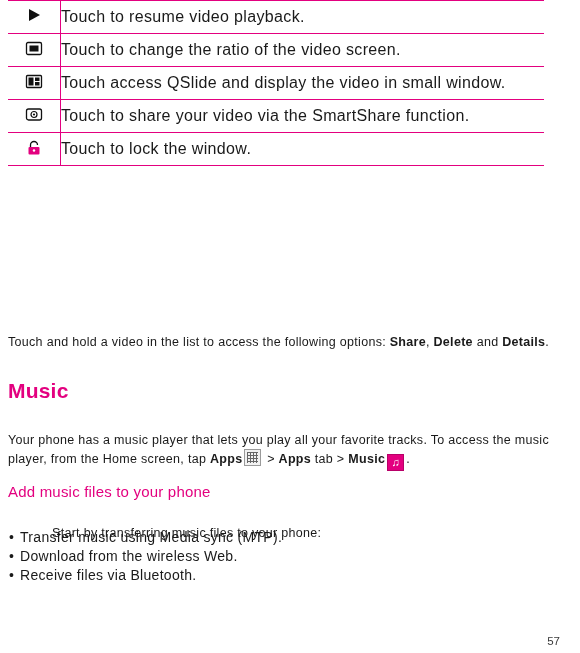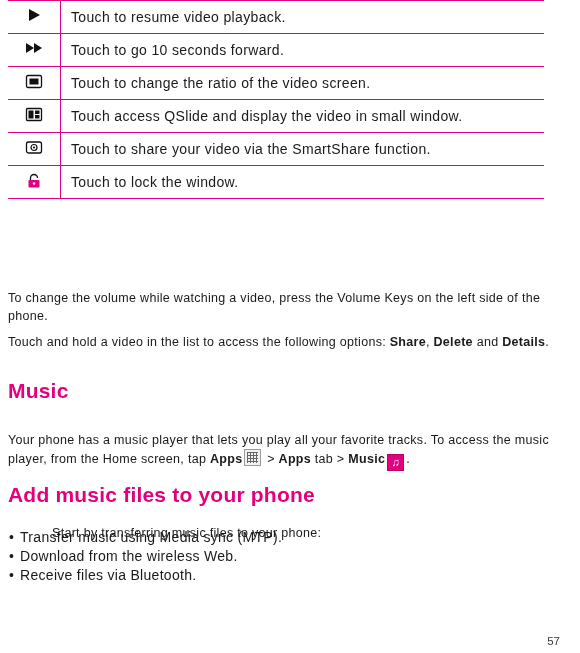--- a/index.html
+++ b/index.html
@@ -40,22 +40,21 @@
   }
   .icon-table tr:first-child td {
     border-top: 1px solid #e3007f;
   }
   td.cell-icon {
     width: 52px;
     border-right: 1px solid #e3007f;
     text-align: center;
   }
   td.cell-desc {
-    padding-left: 10px;
-    font-size: 14px;
+    font-size: 16px;
     letter-spacing: 0.35px;
     color: #1a1a1a;
     white-space: nowrap;
     margin-top: 17px;
   }
 
   .glyph {
     display: inline-block;
     width: 24px;
     height: 20px;
@@ -89,22 +88,22 @@
     letter-spacing: 0.2px;
   }
 
   .p3 { left: 8px; top: 418px; width: 545px; }
 
   h3.subsection {
     position: absolute;
     left: 8px;
     top: 483px;
     margin: 0;
-    font-size: 21px;
-    font-weight: bold;
+    font-size: 15px;
+    font-weight: normal;
     color: #e3007f;
     letter-spacing: 0.2px;
   }
 
   .p4 { left: 8px; top: 511px; width: 520px; margin-left: 44px; }
 
   ul.bullets {
     position: absolute;
     left: 8px;
     top: 528px;
@@ -178,31 +177,20 @@
         <td class="cell-icon">
           <span class="glyph">
             <svg width="20" height="16" viewBox="0 0 20 16">
                 <polygon points="5,2 16,8 5,14" fill="#111"></polygon>
               </svg>
           </span>
         </td>
         <td class="cell-desc">Touch to resume video playback.</td>
       </tr>
 
-      <tr>
-        <td class="cell-icon">
-          <span class="glyph">
-            <svg width="22" height="16" viewBox="0 0 22 16">
-                <polygon points="3,3 11,8 3,13" fill="#111"></polygon>
-                <polygon points="11,3 19,8 11,13" fill="#111"></polygon>
-              </svg>
-          </span>
-        </td>
-        <td class="cell-desc">Touch to go 10 seconds forward.</td>
-      </tr>
 
 
 
       <tr>
         <td class="cell-icon">
           <span class="glyph">
             <svg width="20" height="17" viewBox="0 0 20 17">
               <rect x="2.5" y="2.5" width="15" height="12" rx="1.5" fill="none" stroke="#111" stroke-width="1.3"></rect>
               <rect x="5.5" y="5.5" width="9" height="6" fill="#111"></rect>
             </svg>
@@ -247,21 +235,20 @@
               <circle cx="10" cy="11.5" r="1.2" fill="#fff"></circle>
             </svg>
           </span>
         </td>
         <td class="cell-desc">Touch to lock the window.</td>
       </tr>
 
     </tbody>
   </table>
 
-  <p class="para p1">To change the volume while watching a video, press the Volume Keys on the left side of the phone.</p>
 
   <p class="para p2">
     <span>Touch and hold a video in the list to access the following options: </span><b>Share</b><span>, </span><b>Delete</b><span> and </span><b>Details</b><span>.</span>
   </p>
 
   <h2 class="section">Music</h2>
 
   <p class="para p3">
     <span>Your phone has a music player that lets you play all your favorite tracks. To access the music player, from the Home screen, tap </span><b>Apps</b><span class="inline-icon apps"></span><span> &gt; </span><b>Apps</b><span> tab &gt; </span><b>Music</b><span class="inline-icon music">♫</span><span>.</span>
   </p>

